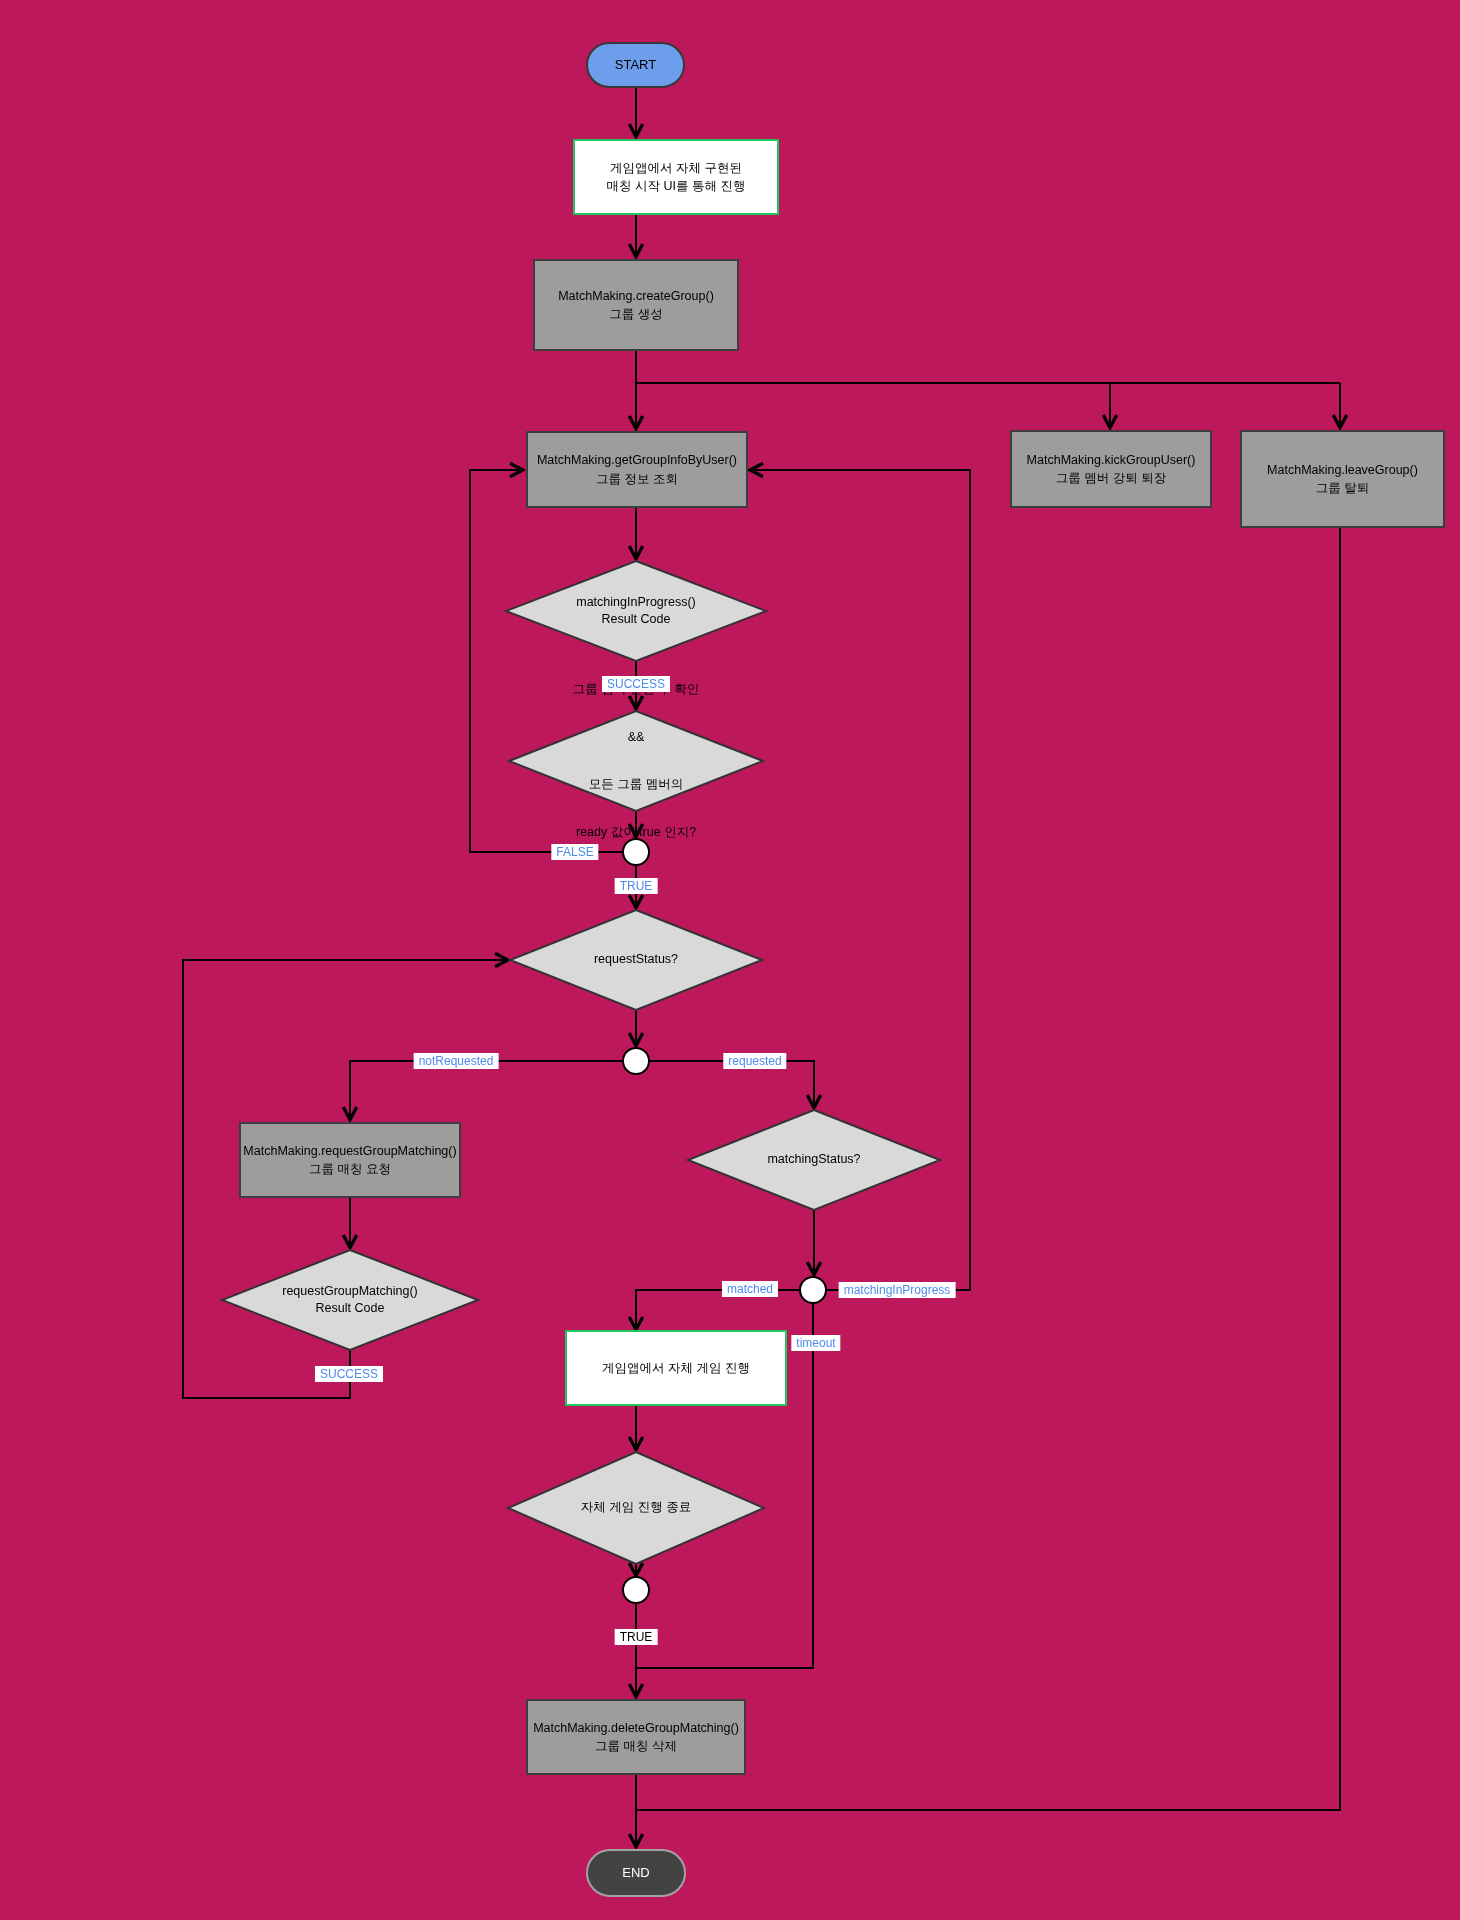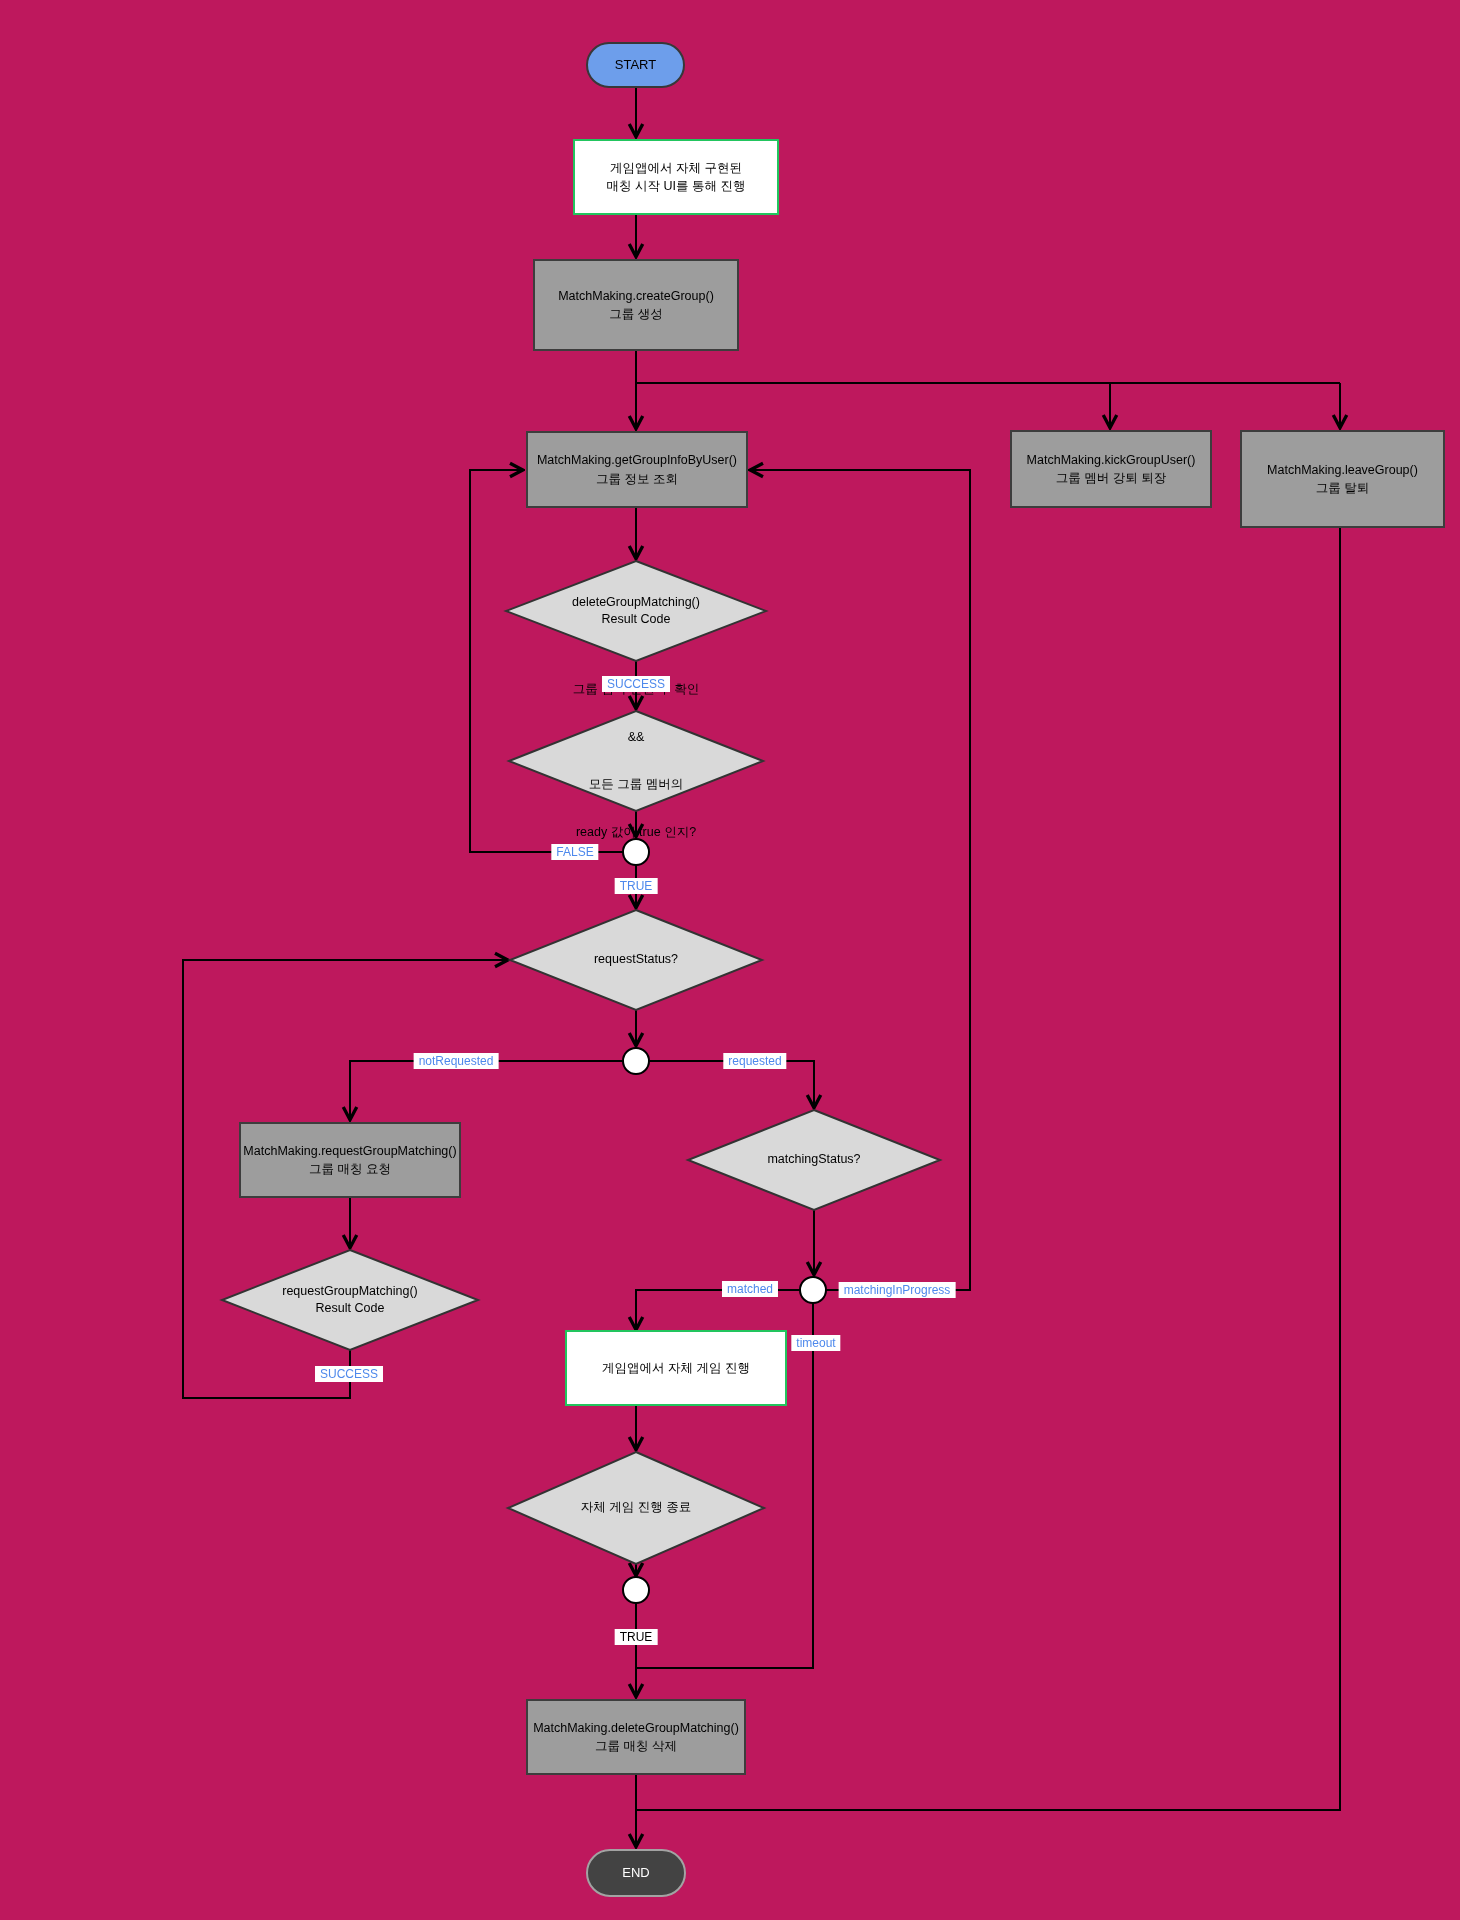--- a/index.html
+++ b/index.html
@@ -121,21 +121,21 @@
     <span class="nw">MatchMaking.kickGroupUser()</span>
     <span class="nw">그룹 멤버 강퇴 퇴장</span>
   </div>
 
   <div class="node proc" style="left:1240px;top:430px;width:205px;height:98px;">
     <span class="nw">MatchMaking.leaveGroup()</span>
     <span class="nw">그룹 탈퇴</span>
   </div>
 
   <div class="dtext" style="left:506px;top:561px;width:260px;height:100px;">
-    <span class="nw">deleteGroupMatching()</span>
+    <span class="nw">matchingInProgress()</span>
     <span class="nw">Result Code</span>
   </div>
 
   <div class="dtext" style="left:489px;top:711px;width:294px;height:100px;gap:30px;">
     <span class="nw">그룹 멤버 인원 수 확인</span>
     <span class="nw">&amp;&amp;</span>
     <span class="nw">모든 그룹 멤버의</span>
     <span class="nw">ready 값이 true 인지?</span>
   </div>
 

